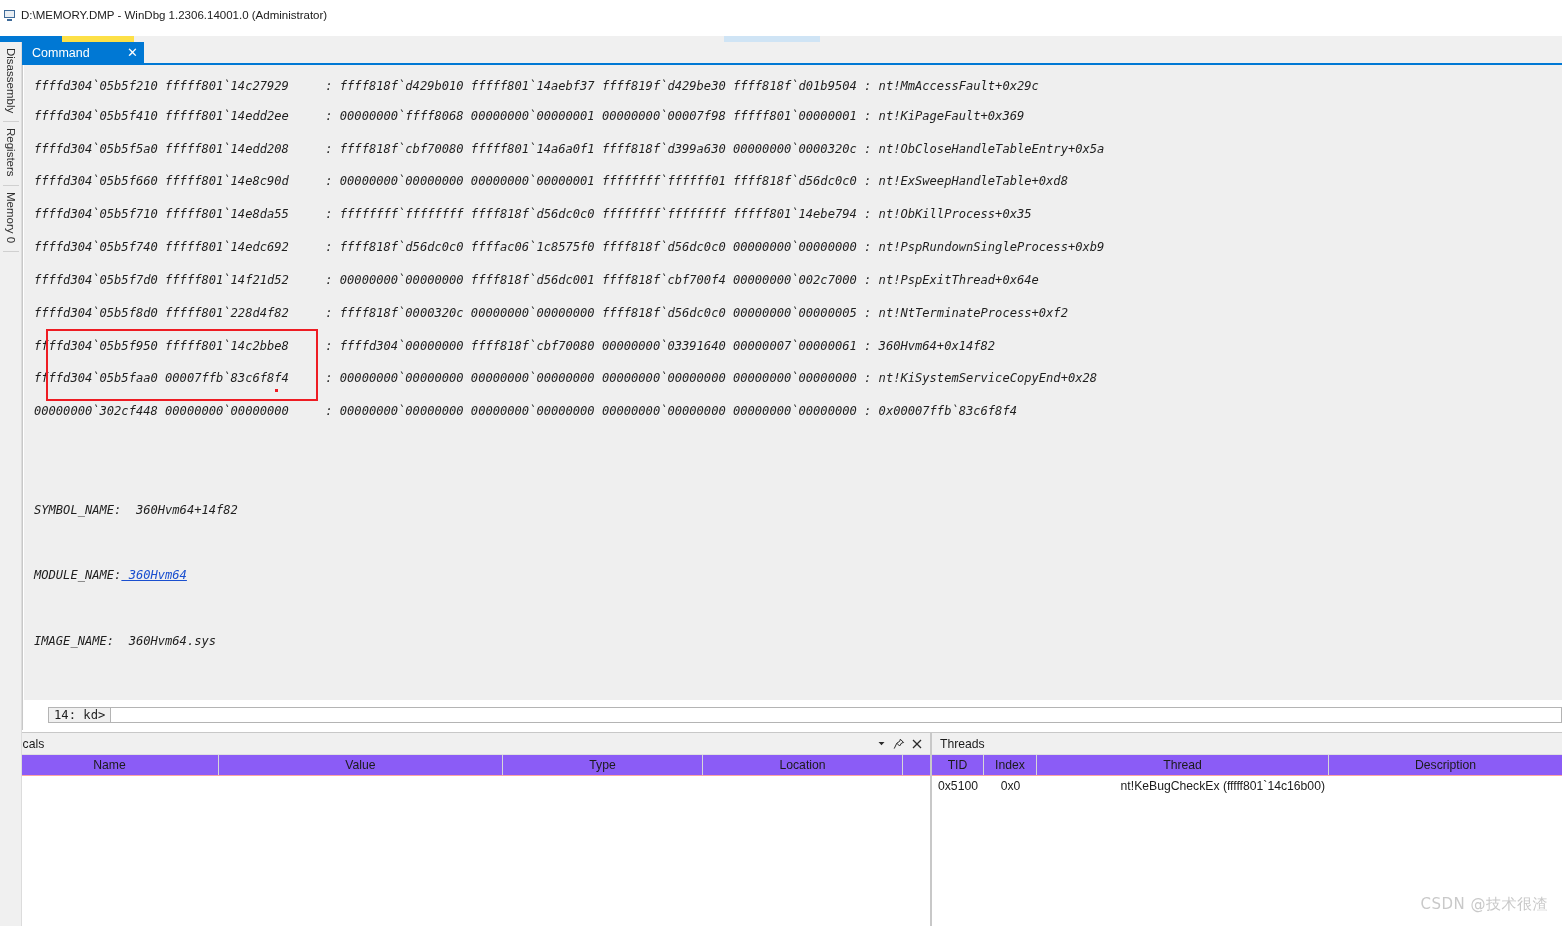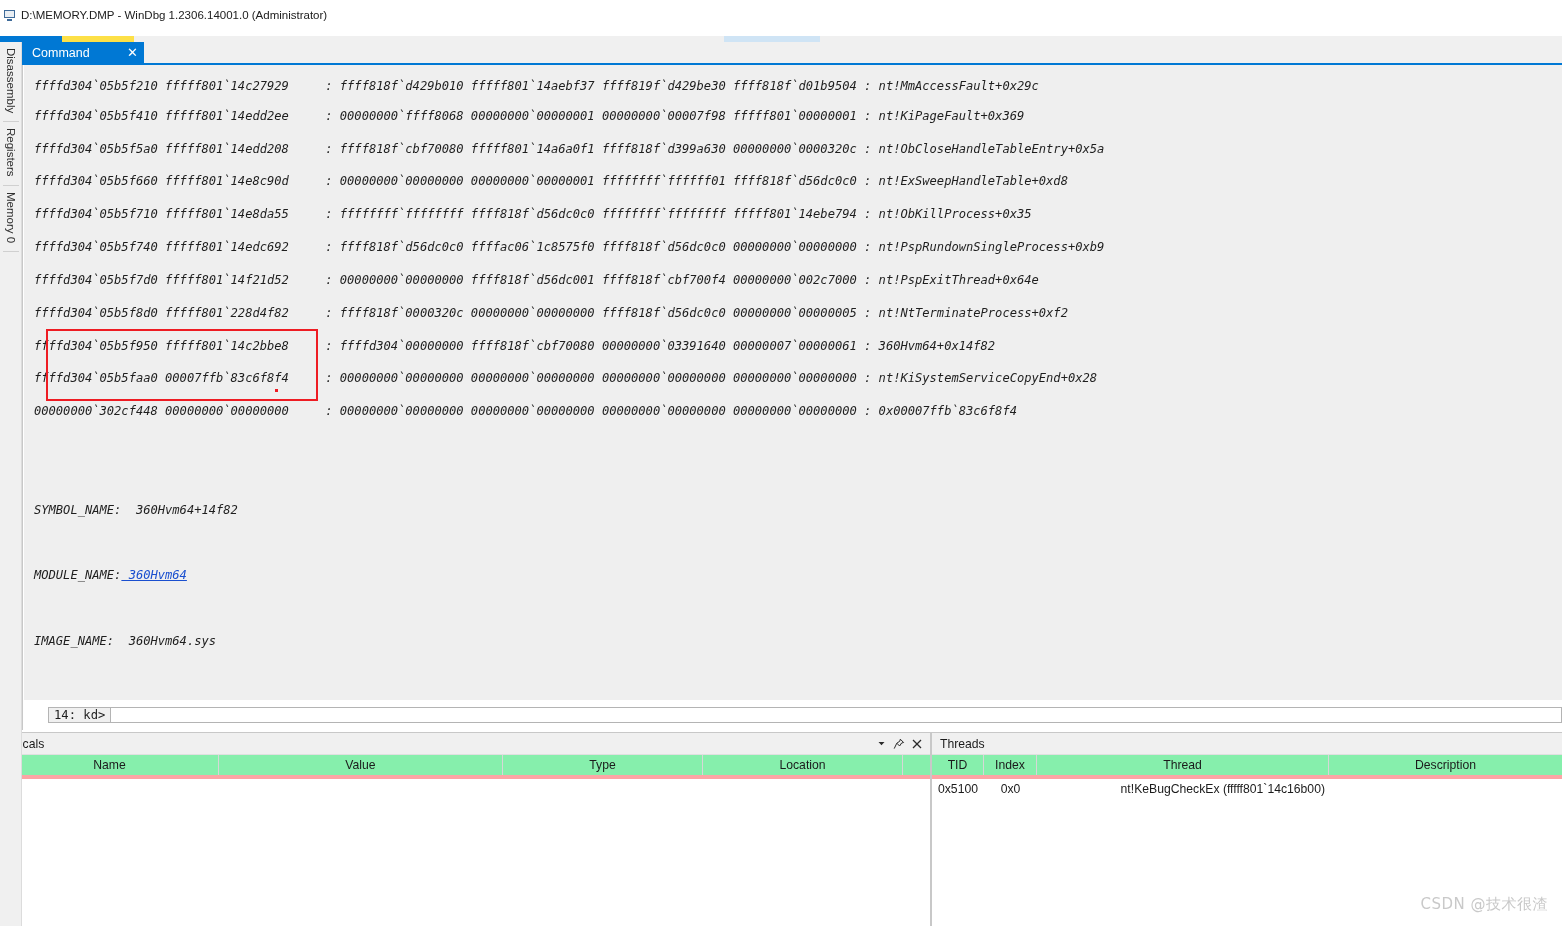--- a/index.html
+++ b/index.html
@@ -307,22 +307,22 @@
     justify-content: center;
     color: #2b2b2b;
     font-size: 11px;
     cursor: pointer;
   }
   .dock-btn svg { display: block; }
 
   .grid-header {
     display: flex;
     height: 20px;
-    background: #86efac;
-    border-bottom: 4px solid #fca5a5;
+    background: #8b5cf6;
+    border-bottom: 1px solid #fca5a5;
     flex: 0 0 auto;
   }
   .grid-header .col {
     display: flex;
     align-items: center;
     justify-content: center;
     font-size: 12.2px;
     color: #1b1b1b;
     border-right: 1px solid #d7d7d7;
     box-sizing: border-box;

